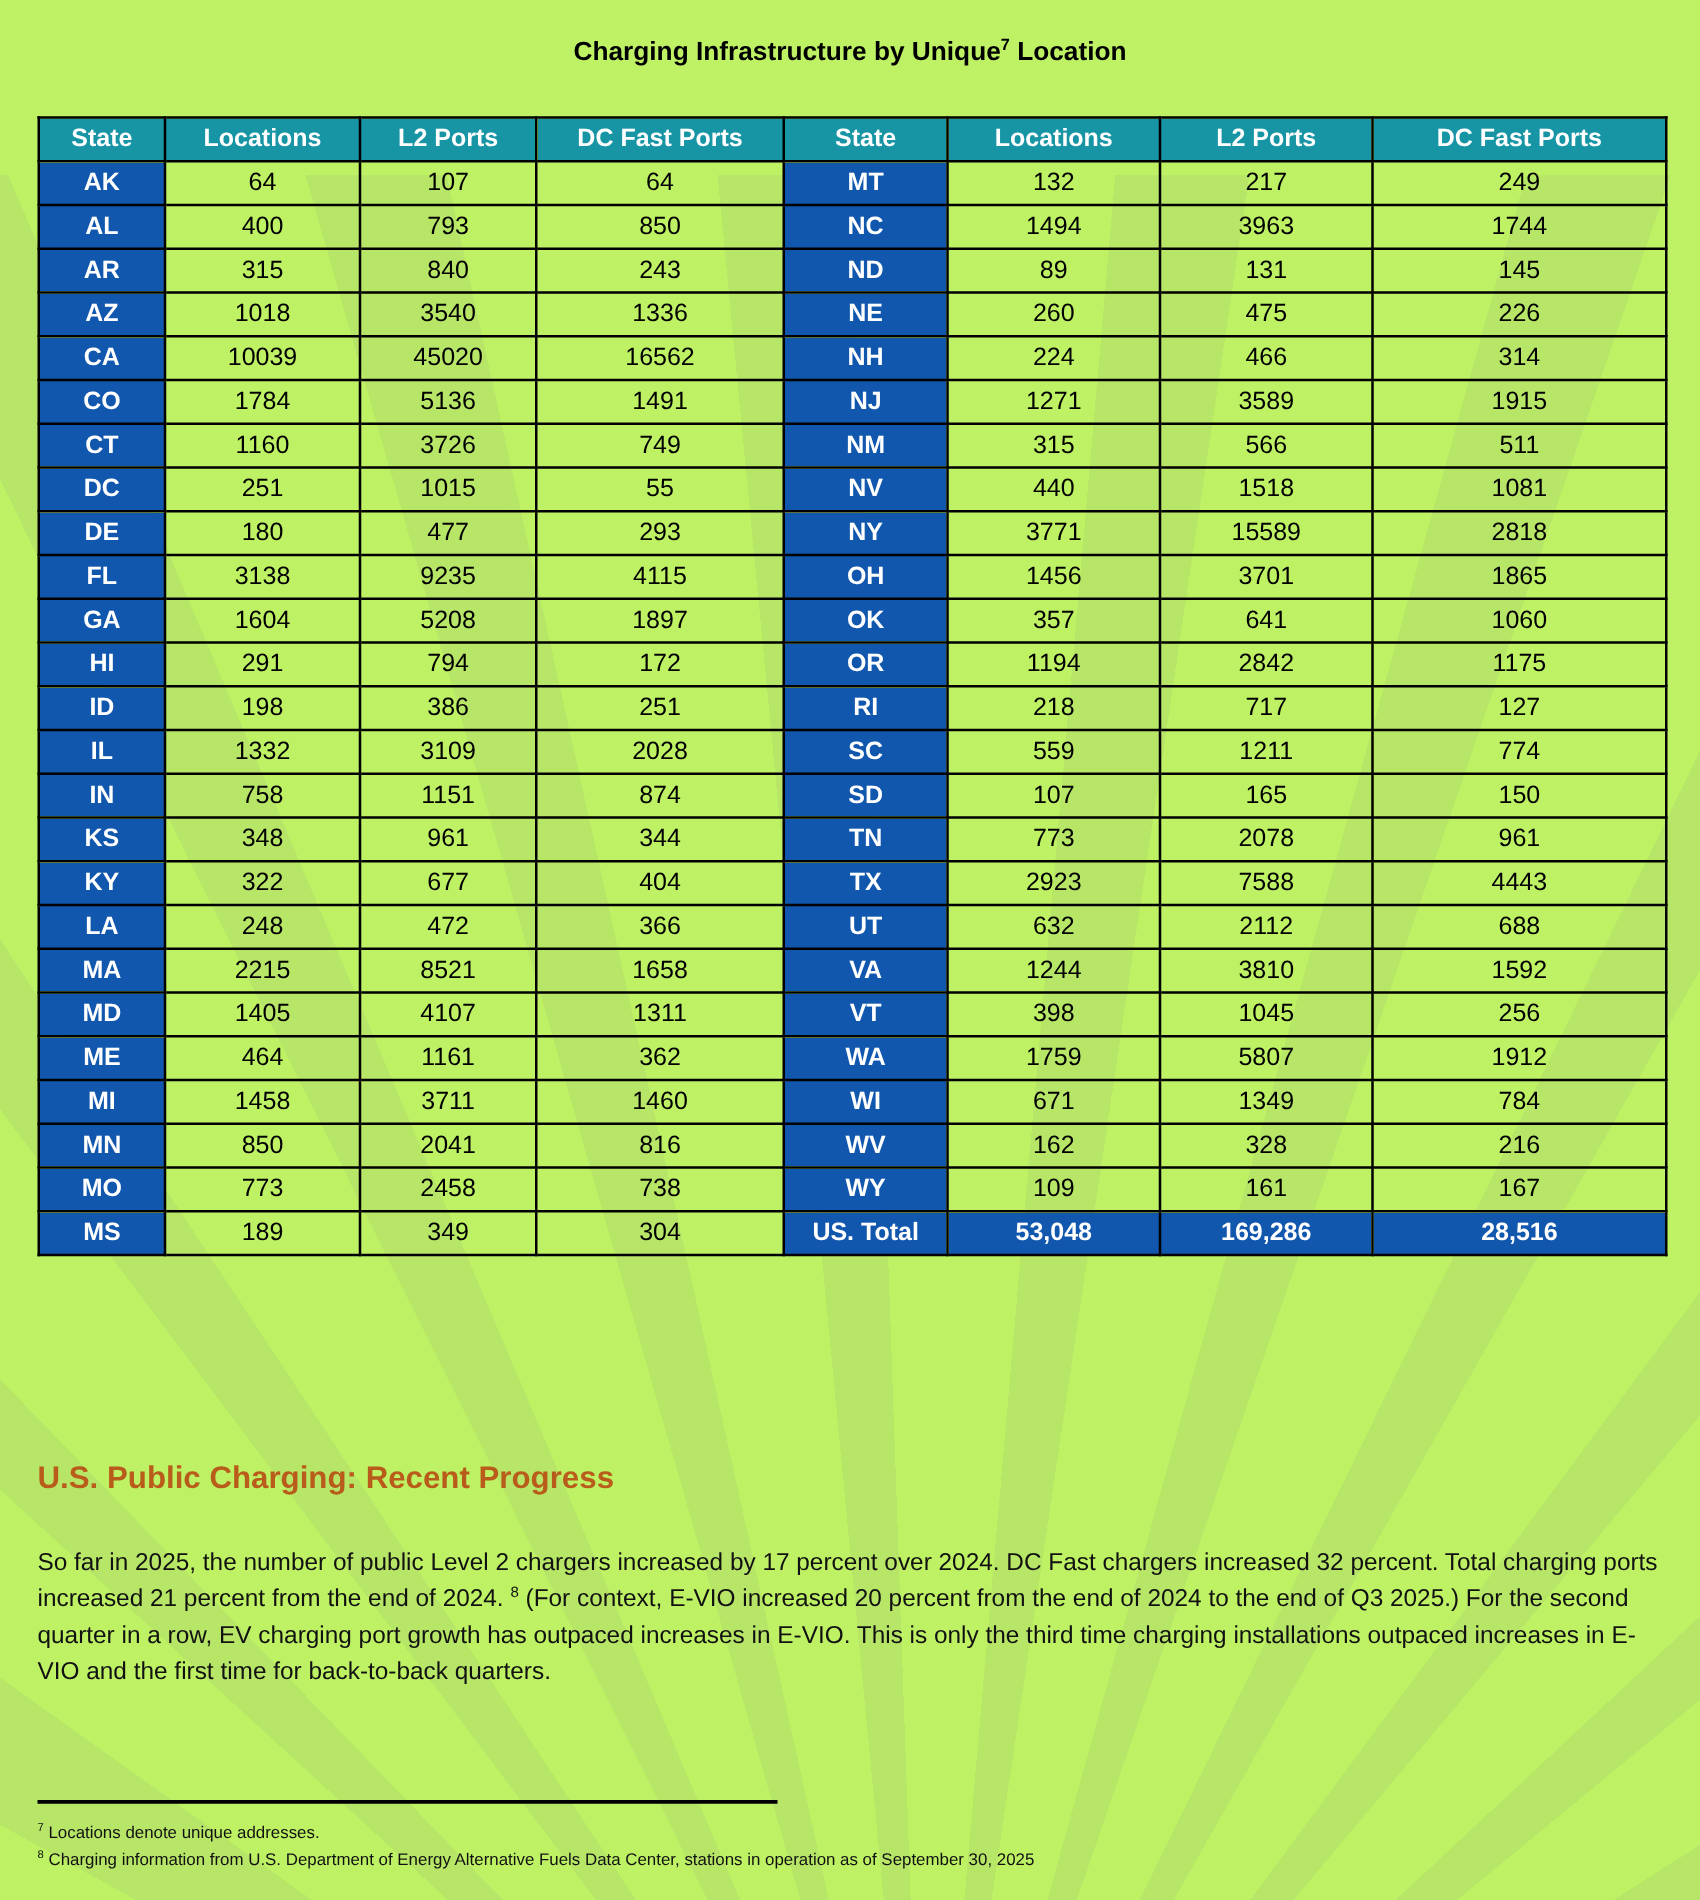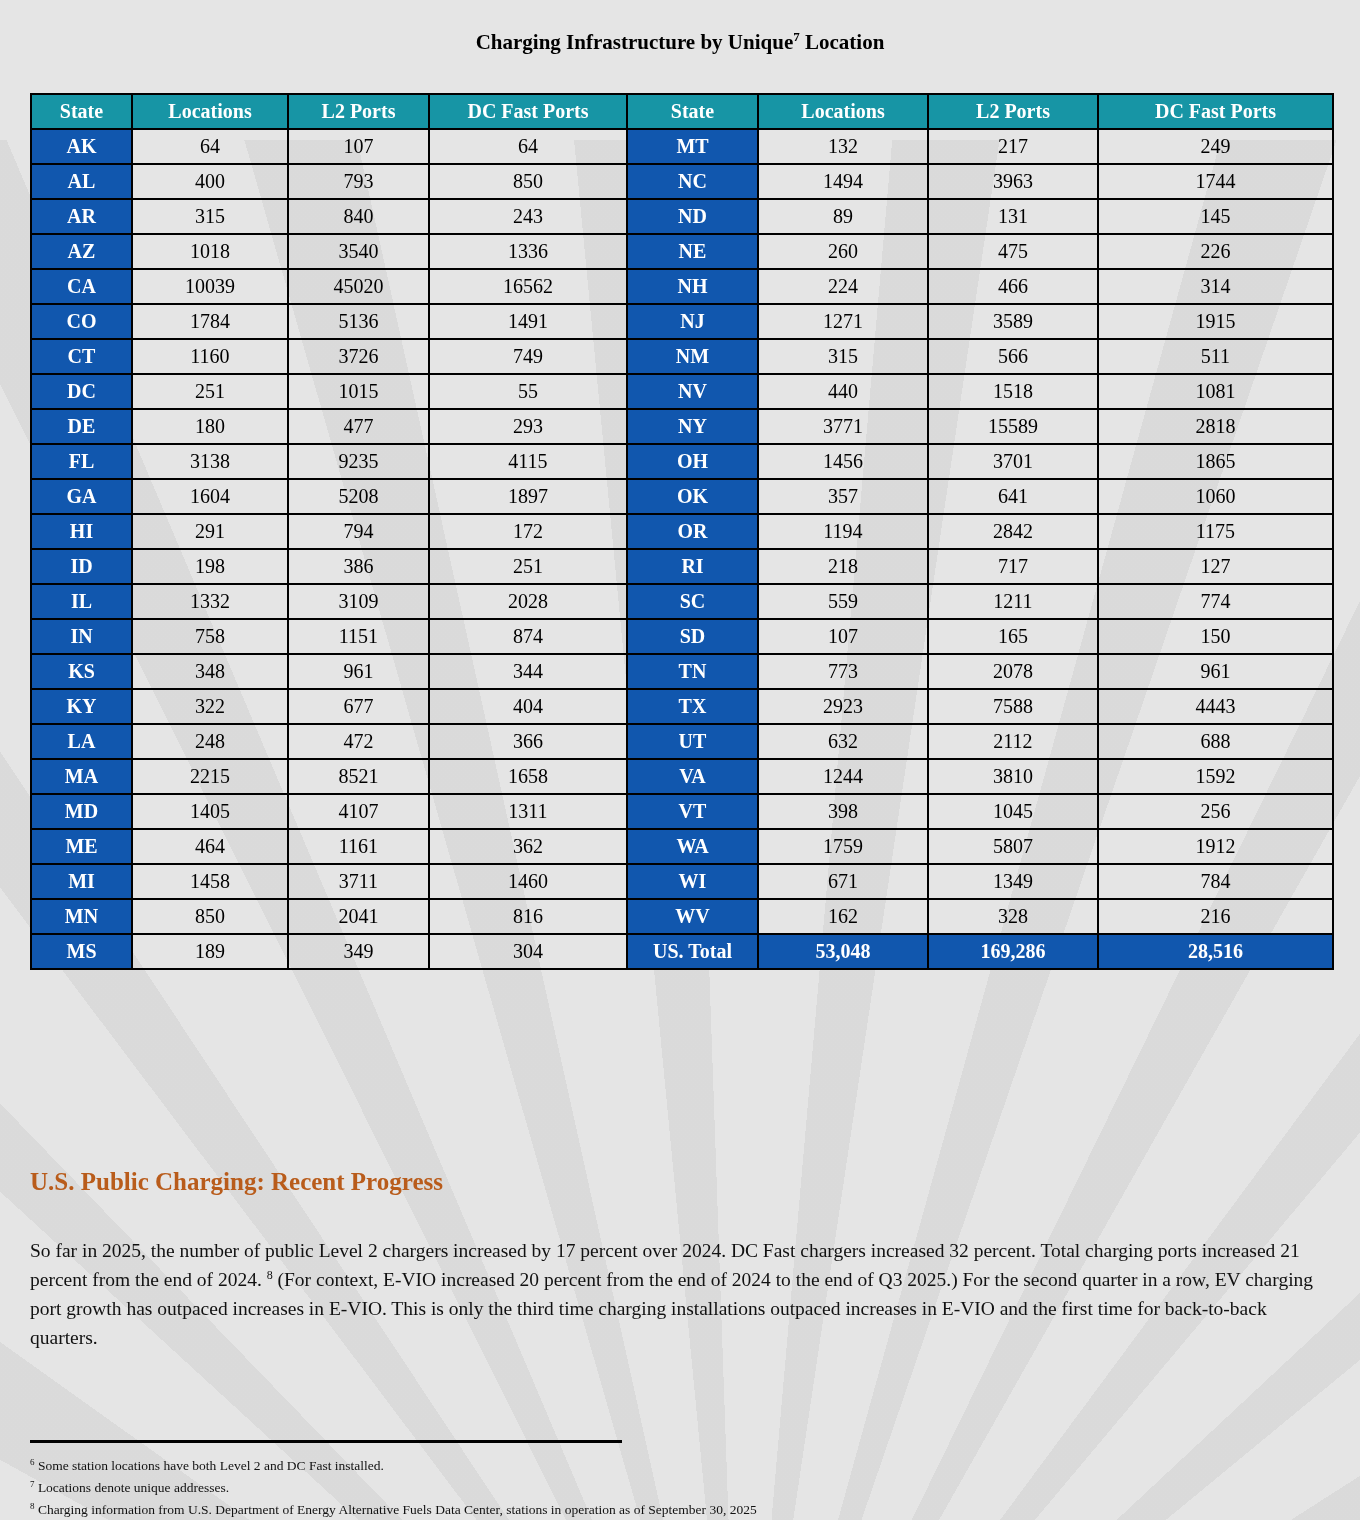--- a/index.html
+++ b/index.html
@@ -7,23 +7,23 @@
     --state-blue:#1157AE;
     --heading-orange:#B95C1B;
     --border-black:#000000;
   }
   *{box-sizing:border-box;}
   html,body{margin:0;padding:0;background:#ffffff;}
   .page{
     position:relative;
     width:1360px;
     height:1520px;
-    background:#e5e5e5;
+    background:#bef264;
     overflow:hidden;
-    font-family:Liberation Serif, serif;
+    font-family:Liberation Sans, sans-serif;
   }
   
   .watermark{
     position:absolute;
     left:-320px;
     top:140px;
     width:2040px;
     height:2060px;
     background:repeating-conic-gradient(from -58deg at 52% 84%,
        rgba(130,130,130,0.11) 0deg 3.5deg,
@@ -384,36 +384,45 @@
           <th class="state">MN</th>
           <td class="value">850</td>
           <td class="value">2041</td>
           <td class="value">816</td>
           <th class="state">WV</th>
           <td class="value">162</td>
           <td class="value">328</td>
           <td class="value">216</td>
         </tr>
         <tr>
+          <th class="state">MO</th>
+          <td class="value">773</td>
+          <td class="value">2458</td>
+          <td class="value">738</td>
+          <th class="state">WY</th>
+          <td class="value">109</td>
+          <td class="value">161</td>
+          <td class="value">167</td>
+        </tr>
+        <tr>
           <th class="state">MS</th>
           <td class="value">189</td>
           <td class="value">349</td>
           <td class="value">304</td>
           <th class="state total">US. Total</th>
           <td class="value total">53,048</td>
           <td class="value total">169,286</td>
           <td class="value total">28,516</td>
         </tr>
       </tbody>
   </table>
 
   <h2 class="section-heading">U.S. Public Charging: Recent Progress</h2>
 
   <p class="body-text"><span>So far in 2025, the number of public Level 2 chargers increased by 17 percent over 2024. DC Fast chargers increased 32 percent. Total charging ports increased 21 percent from the end of 2024. </span><sup class="fn-ref">8</sup><span> (For context, E-VIO increased 20 percent from the end of 2024 to the end of Q3 2025.)  For the second quarter in a row, EV charging port growth has outpaced increases in E-VIO. This is only the third time charging installations outpaced increases in E-VIO and the first time for back-to-back quarters.</span></p>
 
   <div class="footnotes">
     <div class="fn-rule"></div>
-    <div class="footnote"><sup>6</sup><span> Some station locations have both Level 2 and DC Fast installed.</span></div>
     <div class="footnote"><sup>7</sup><span> Locations denote unique addresses.</span></div>
     <div class="footnote"><sup>8</sup><span> Charging information from U.S. Department of Energy Alternative Fuels Data Center, stations in operation as of September 30, 2025</span></div>
   </div>
 
 </div>
 
 </body></html>

